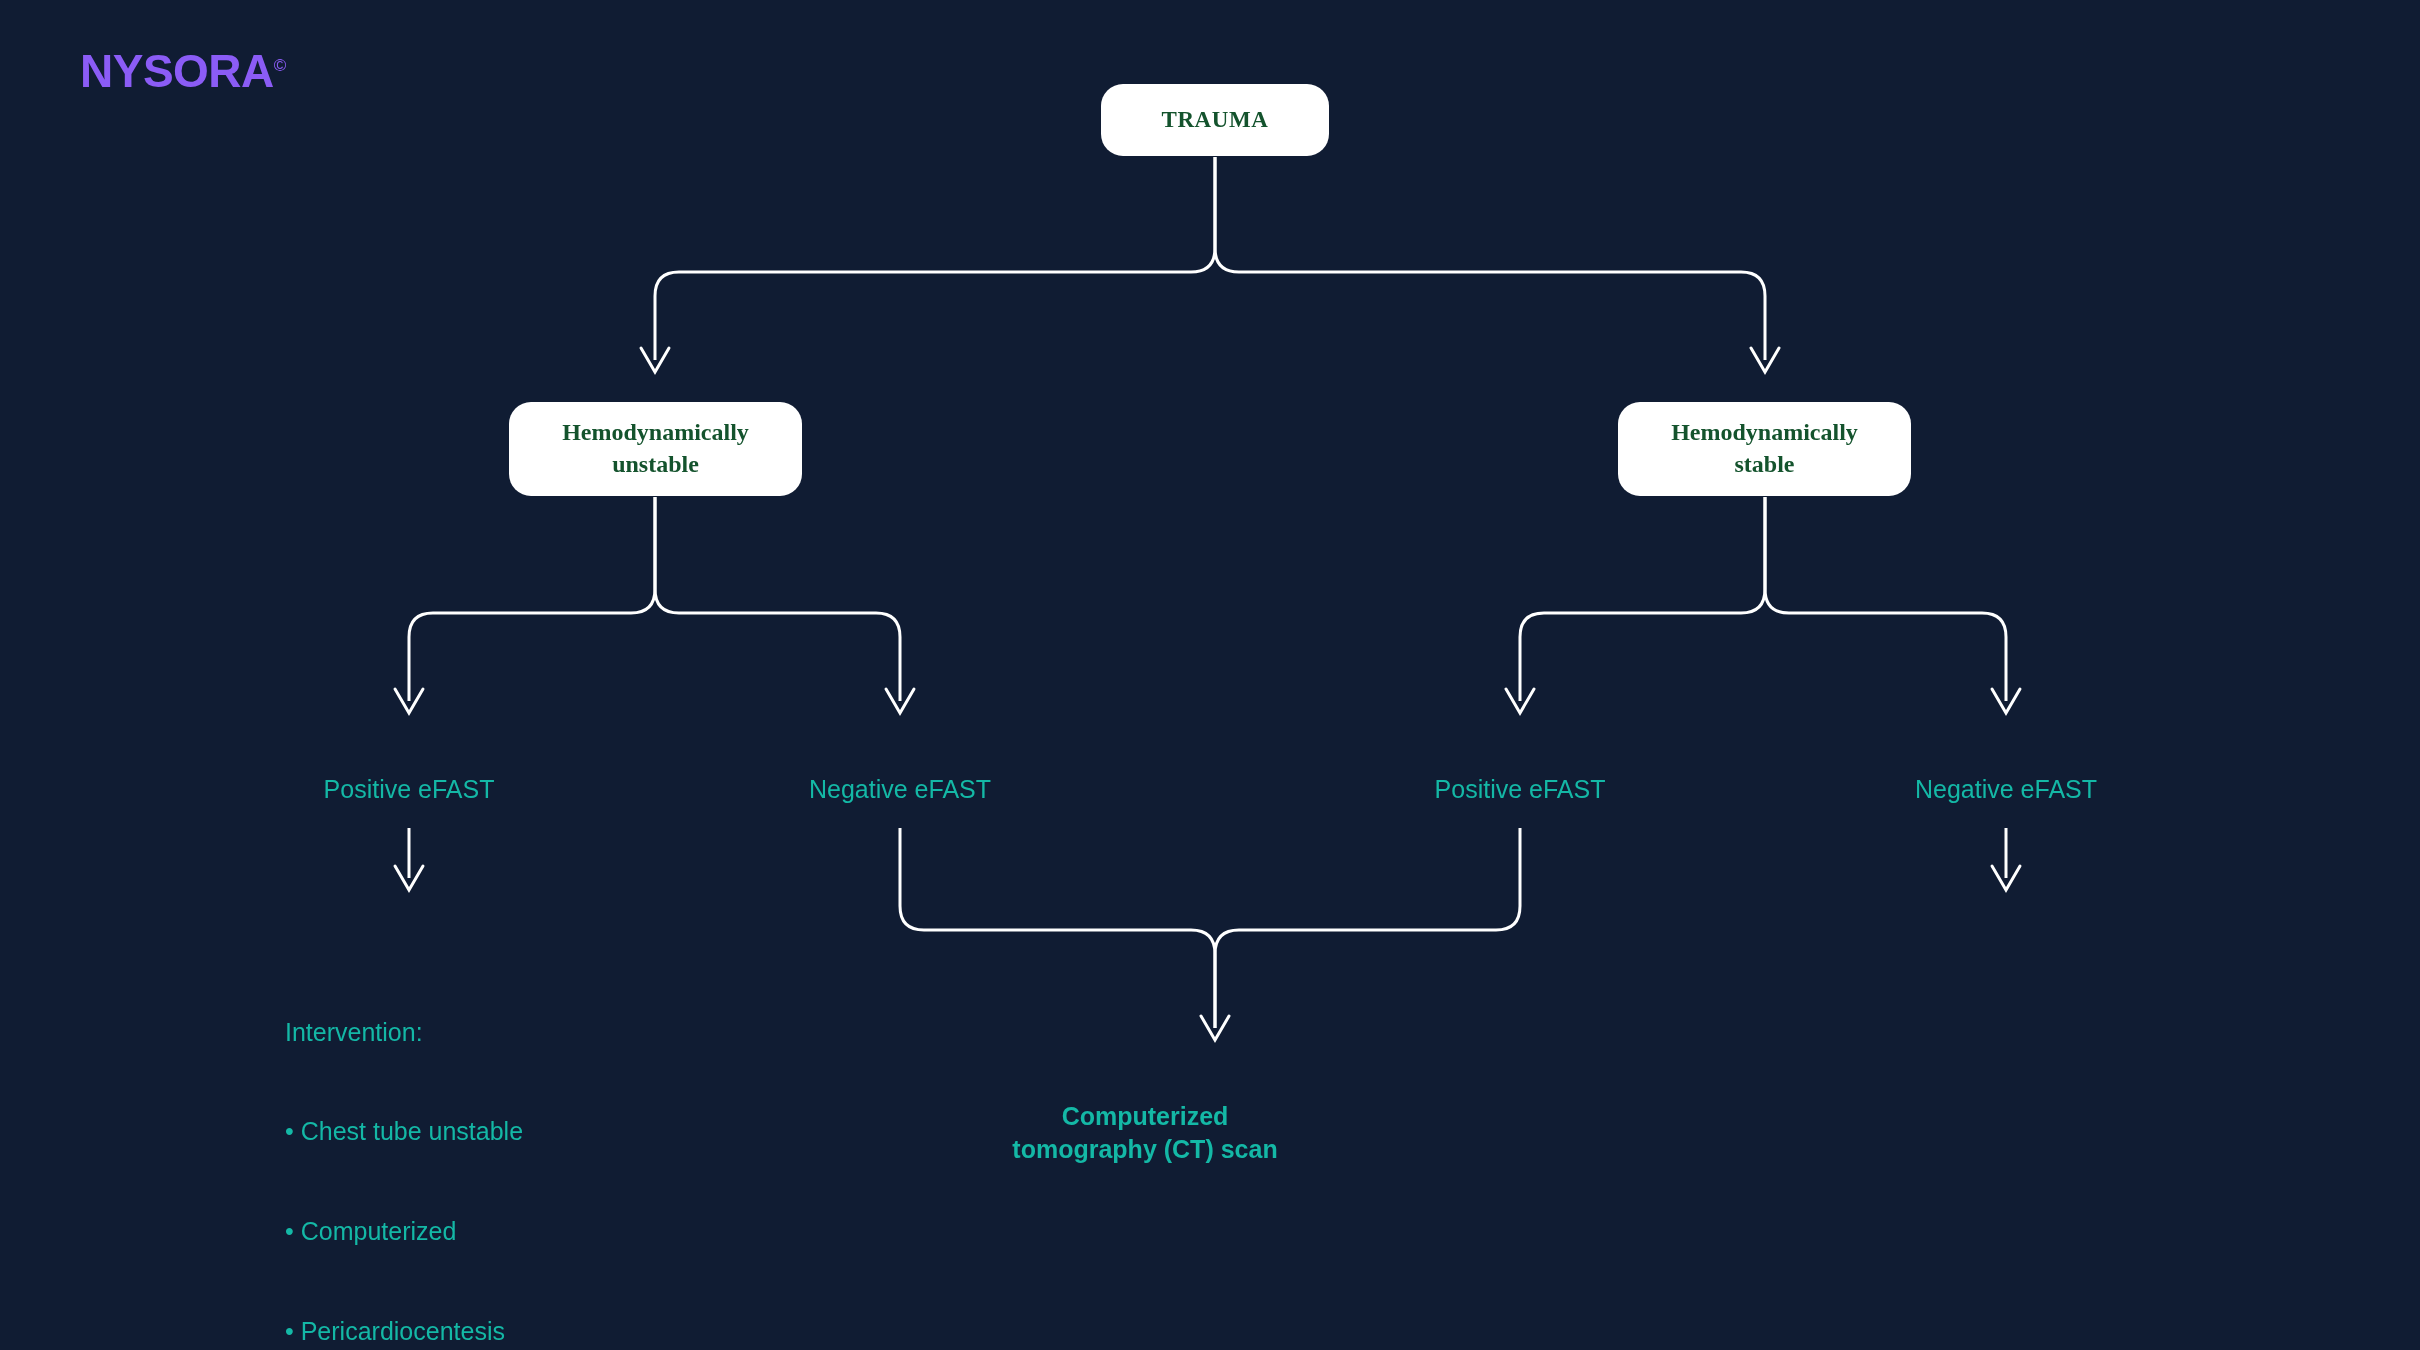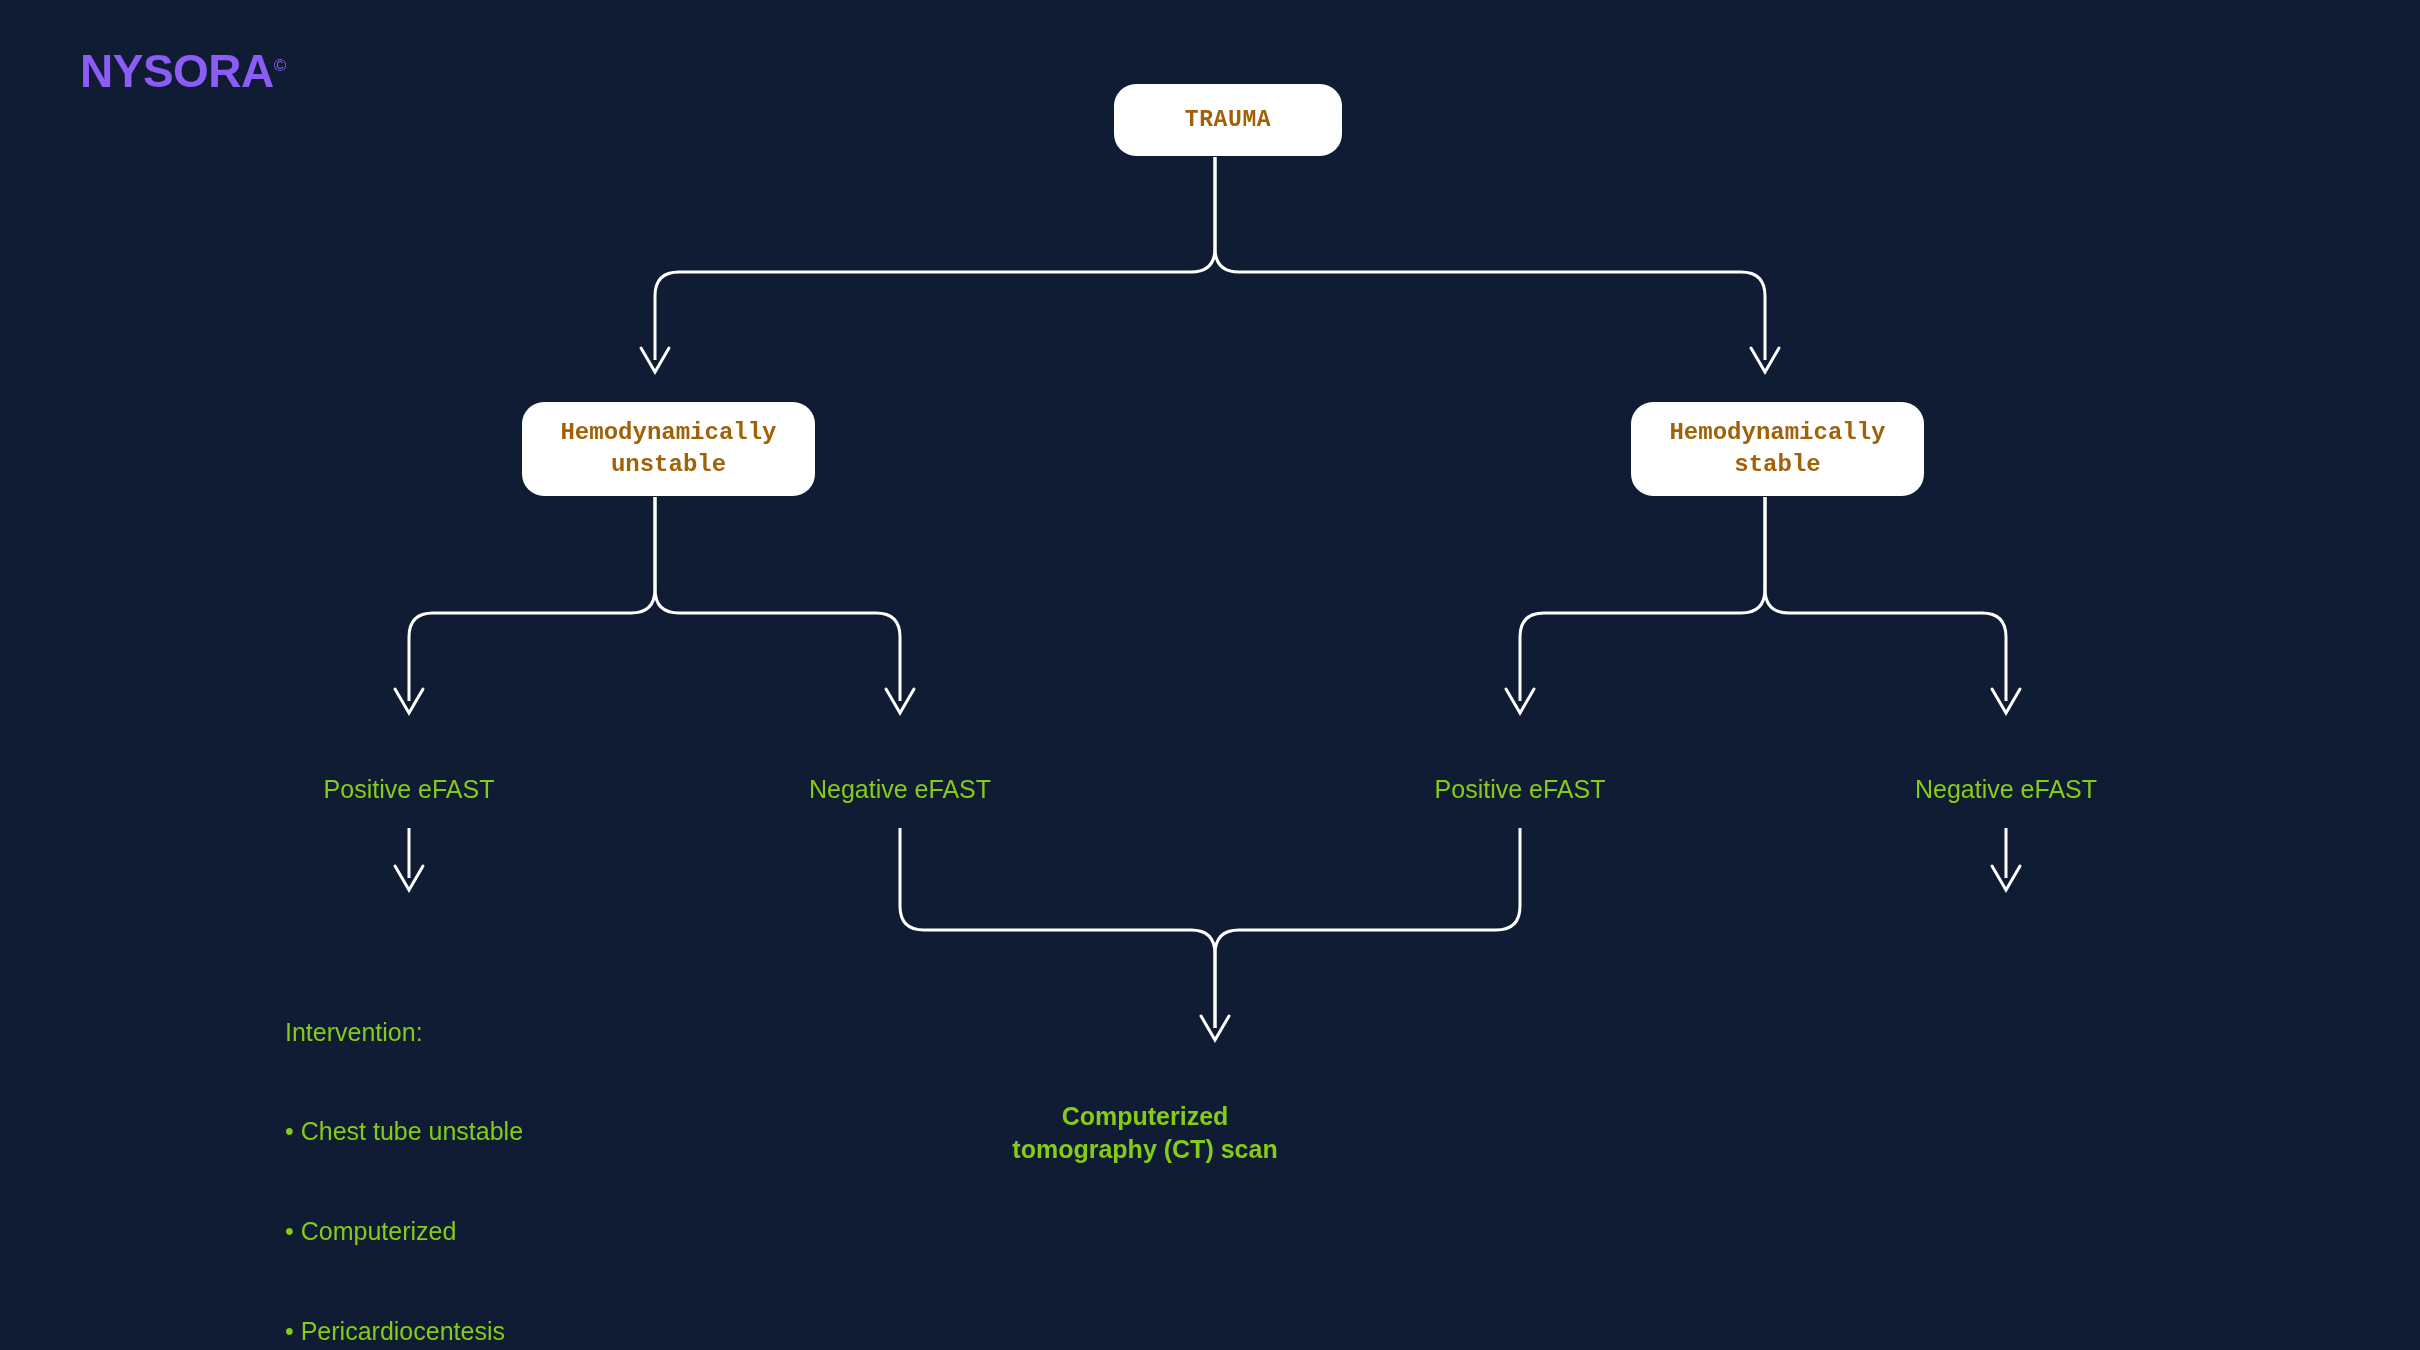--- a/index.html
+++ b/index.html
@@ -38,25 +38,24 @@
 
   
   .node-box {
     position: absolute;
     background: #ffffff;
     border-radius: 22px;
     display: flex;
     align-items: center;
     justify-content: center;
     text-align: center;
-    color: #a16207;
-    font-family: Liberation Mono, monospace;
+    color: #14532d;
+    font-family: Liberation Serif, serif;
     font-weight: bold;
     box-sizing: border-box;
-    margin-left: 13px;
   }
   #box-trauma {
     left: 1101px; top: 84px;
     width: 228px; height: 72px;
     font-size: 23px;
     letter-spacing: 0.6px;
   }
   #box-unstable {
     left: 509px; top: 402px;
     width: 293px; height: 94px;
@@ -66,21 +65,21 @@
   #box-stable {
     left: 1618px; top: 402px;
     width: 293px; height: 94px;
     font-size: 24px;
     line-height: 1.32;
   }
 
   
   .txt {
     position: absolute;
-    color: #84cc16;
+    color: #14b8a6;
     font-family: "Liberation Sans", sans-serif;
     font-weight: normal;
     font-size: 25px;
     line-height: 1.33;
     white-space: pre;
   }
   .txt.center {
     text-align: center;
     transform: translateX(-50%);
   }

